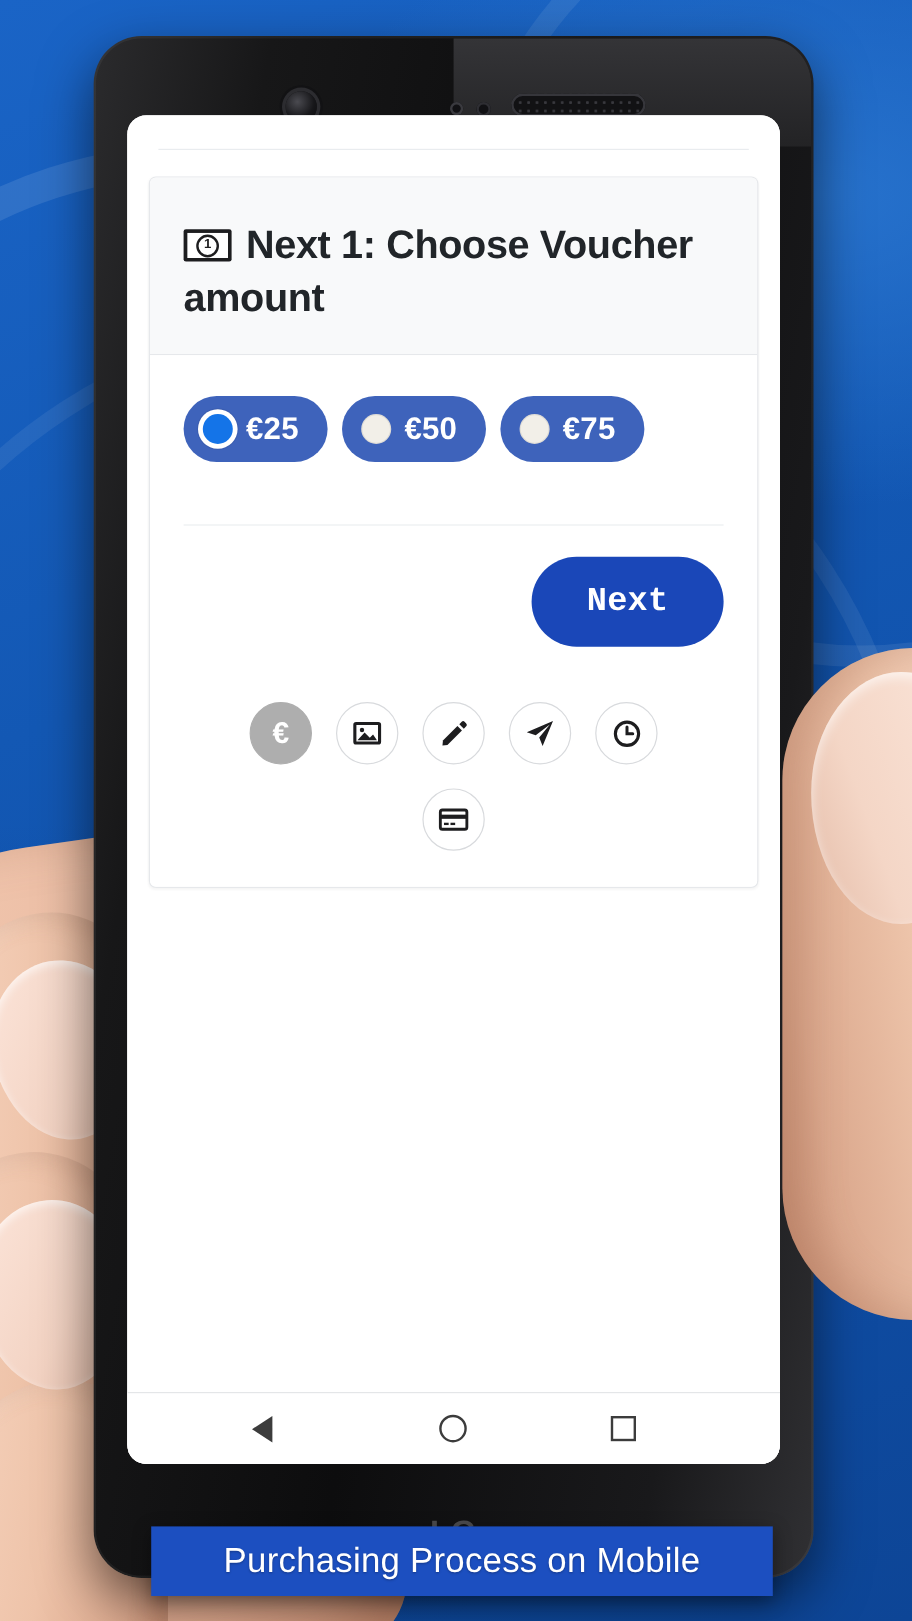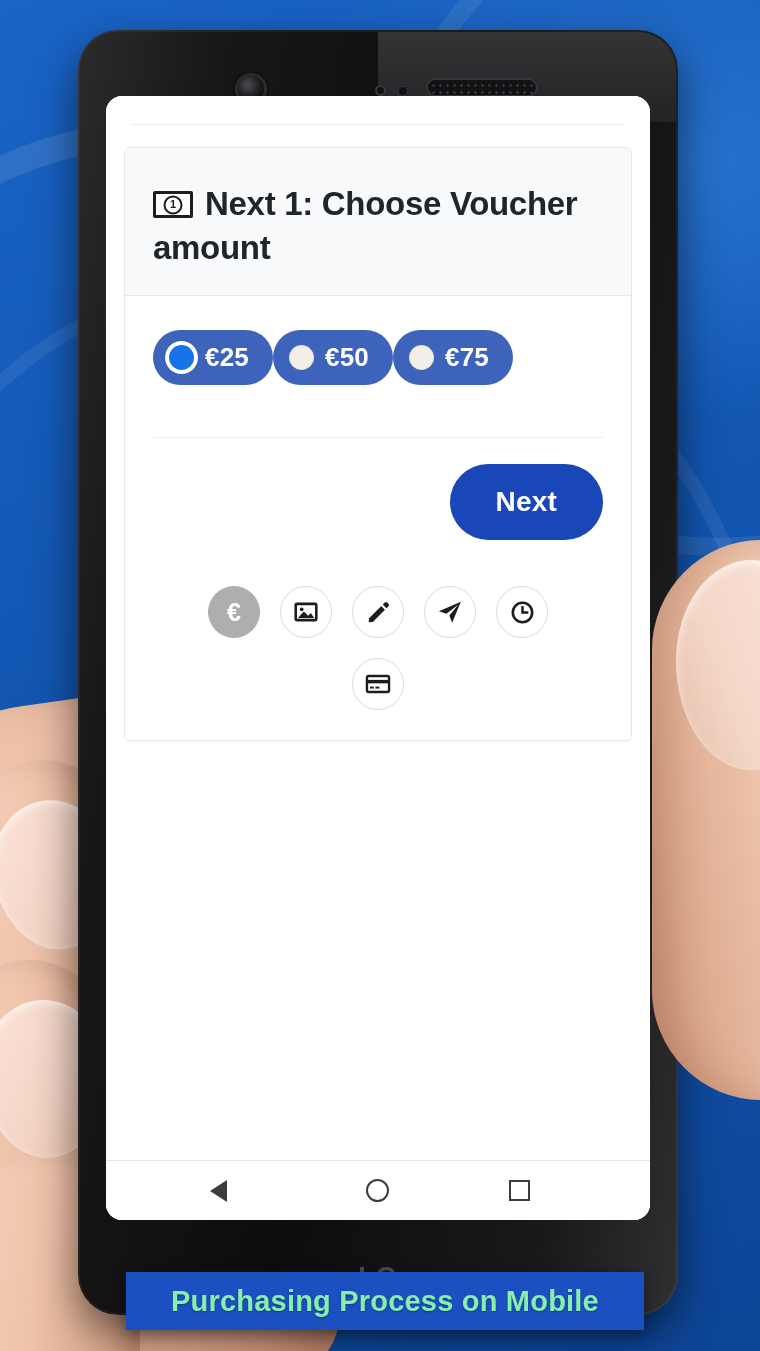--- a/index.html
+++ b/index.html
@@ -118,21 +118,21 @@
   }
   .note-icon .coin{
     position:absolute;left:50%;top:50%;transform:translate(-50%,-50%);
     width:15px;height:15px;border-radius:50%;border:2px solid #1d1d1f;
     color:#1d1d1f;font-size:11px;font-weight:bold;line-height:13px;text-align:center;
     background:#fff;
   }
   .card-body{padding:34px 28px 30px 28px;background:#fff;}
 
   
-  .opt-row{display:flex;flex-wrap:wrap;}
+  .opt-row{display:flex;gap:12px;flex-wrap:wrap;}
   .pill{
     display:inline-flex;align-items:center;gap:11px;
     background:#3e63bb;border-radius:999px;
     padding:12px 24px 12px 16px;
     cursor:pointer;user-select:none;
   }
   .pill.mt{margin-top:18px;}
   .radio{
     width:25px;height:25px;border-radius:50%;background:#f2efe8;flex:0 0 auto;
     box-shadow:inset 0 0 0 1px rgba(0,0,0,.08);
@@ -146,21 +146,21 @@
     width:92px;height:40px;border:1px solid #b9bcc0;border-radius:4px;
     background:#fff;color:#6c757d;font-size:25px;font-family:inherit;
     padding:0 6px;box-sizing:border-box;outline:none;margin-left:-6px;
   }
 
   
   .hr{height:1px;background:#eceef0;margin:52px 0 0 0;}
   .next-wrap{display:flex;justify-content:flex-end;margin-top:26px;}
   .next-btn{
     background:#1a47b8;color:#fff;border:none;border-radius:999px;
-    padding:22px 46px;font-size:28px;font-weight:bold;font-family:Liberation Sans, sans-serif;
+    padding:22px 46px;font-size:28px;font-weight:bold;font-family:Liberation Mono, monospace;
     cursor:pointer;letter-spacing:.2px;
   }
 
   
   .steps{display:flex;justify-content:center;gap:20px;margin-top:46px;flex-wrap:wrap;max-width:400px;margin-left:auto;margin-right:auto;}
   .step{
     width:52px;height:52px;border-radius:50%;
     border:1px solid #d8dadd;background:#fff;
     display:flex;align-items:center;justify-content:center;
     cursor:pointer;box-sizing:border-box;
@@ -191,21 +191,21 @@
   .circ{width:23px;height:23px;border-radius:50%;border:2px solid #3c3c3c;box-sizing:border-box;}
   .sq{width:21px;height:21px;border:2px solid #3c3c3c;box-sizing:border-box;}
 
   
   .caption{
     position:absolute;left:126px;top:1272px;width:518px;height:58px;
     background:#1c4fc0;display:flex;align-items:center;justify-content:center;
     box-shadow:0 4px 14px rgba(0,0,0,.35);
   }
   .caption-text{
-    color:#86efac;font-size:29px;font-weight:bold;letter-spacing:.2px;
+    color:#ffffff;font-size:29px;font-weight:normal;letter-spacing:.2px;
     font-family:"Liberation Sans",sans-serif;
     text-shadow:0 1px 2px rgba(0,0,0,.3);
   }
 </style>
 </head>
 <body>
 
 <div class="bg">
   <div class="bg-swoosh sw1"></div>
   <div class="bg-swoosh sw2"></div>

